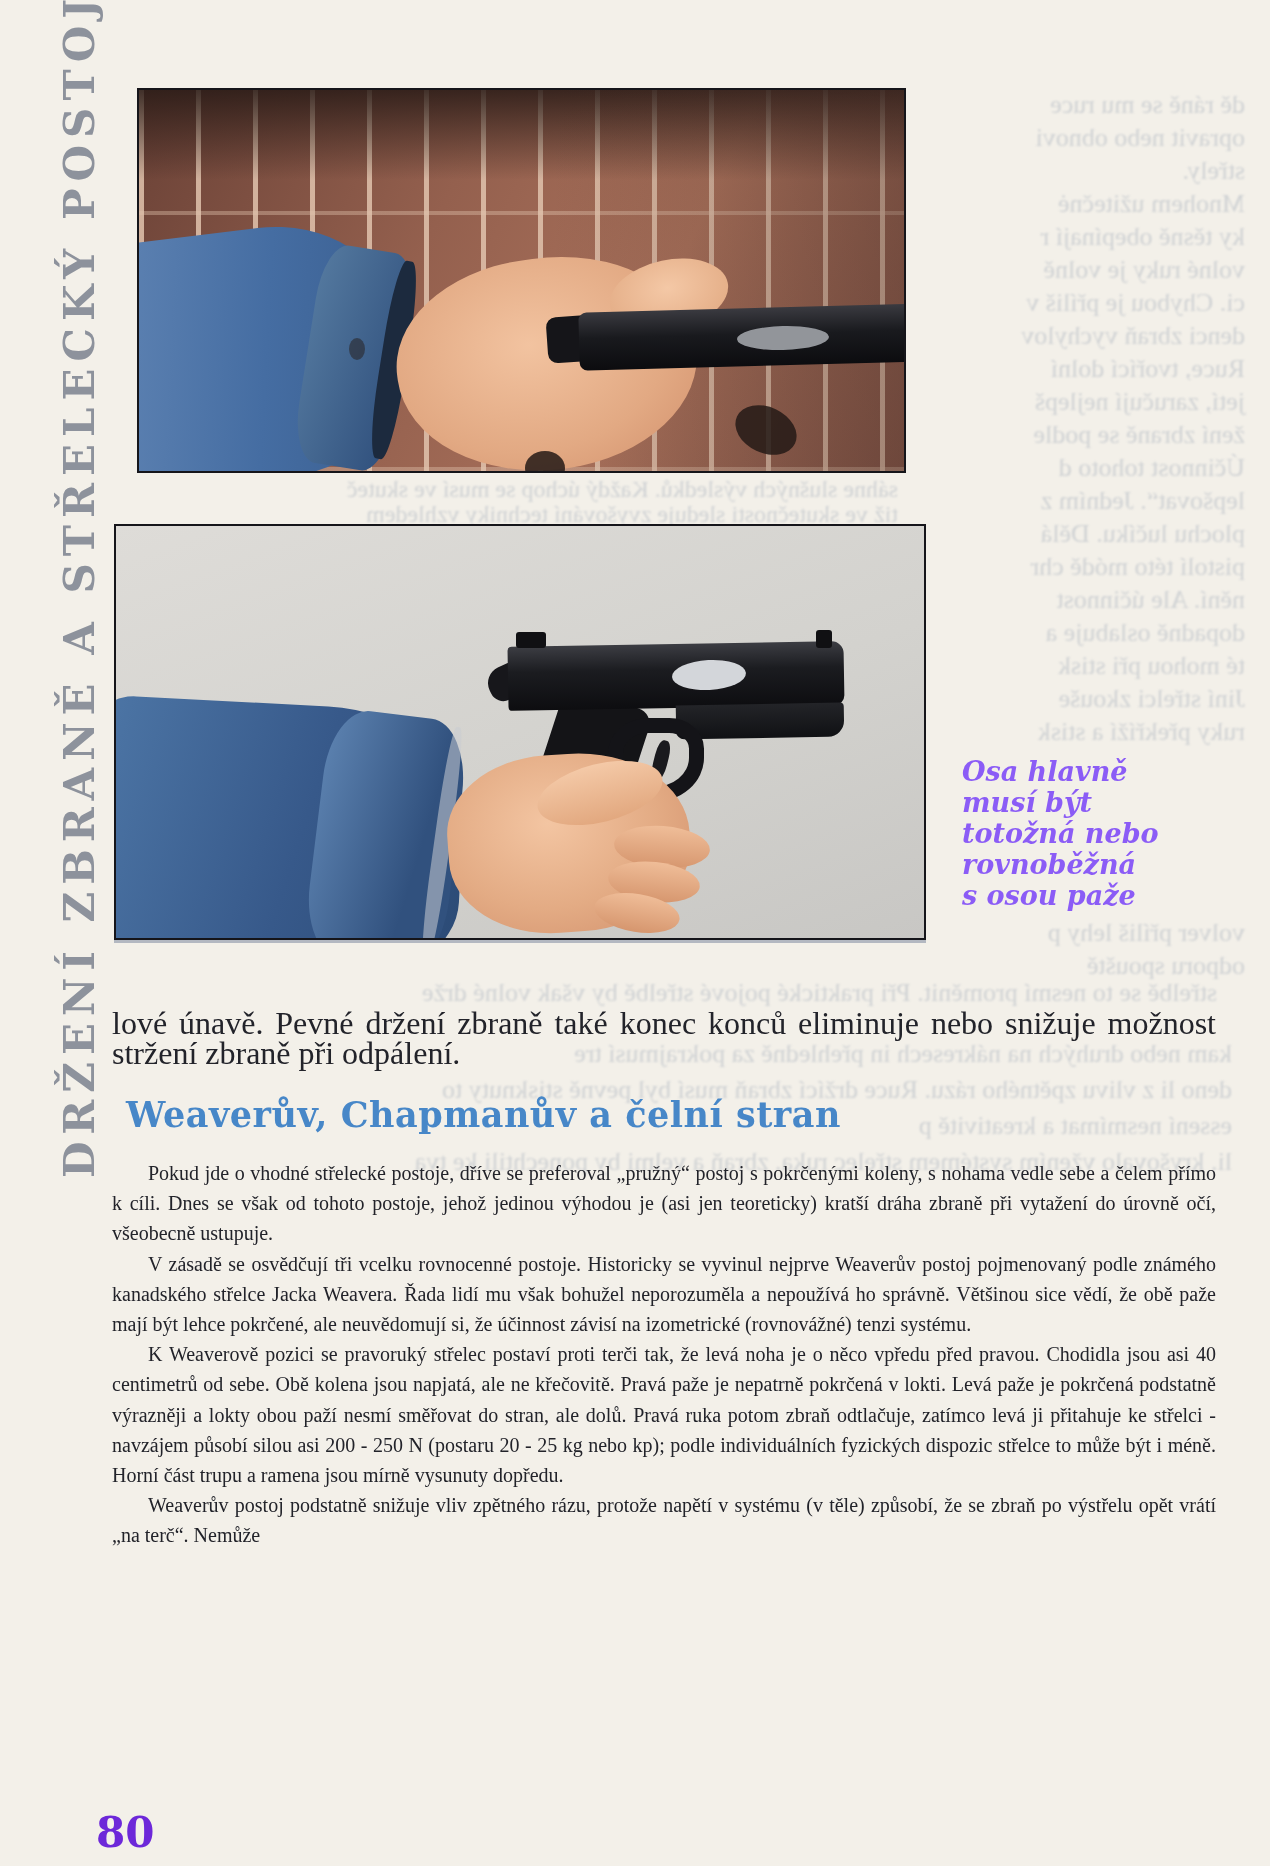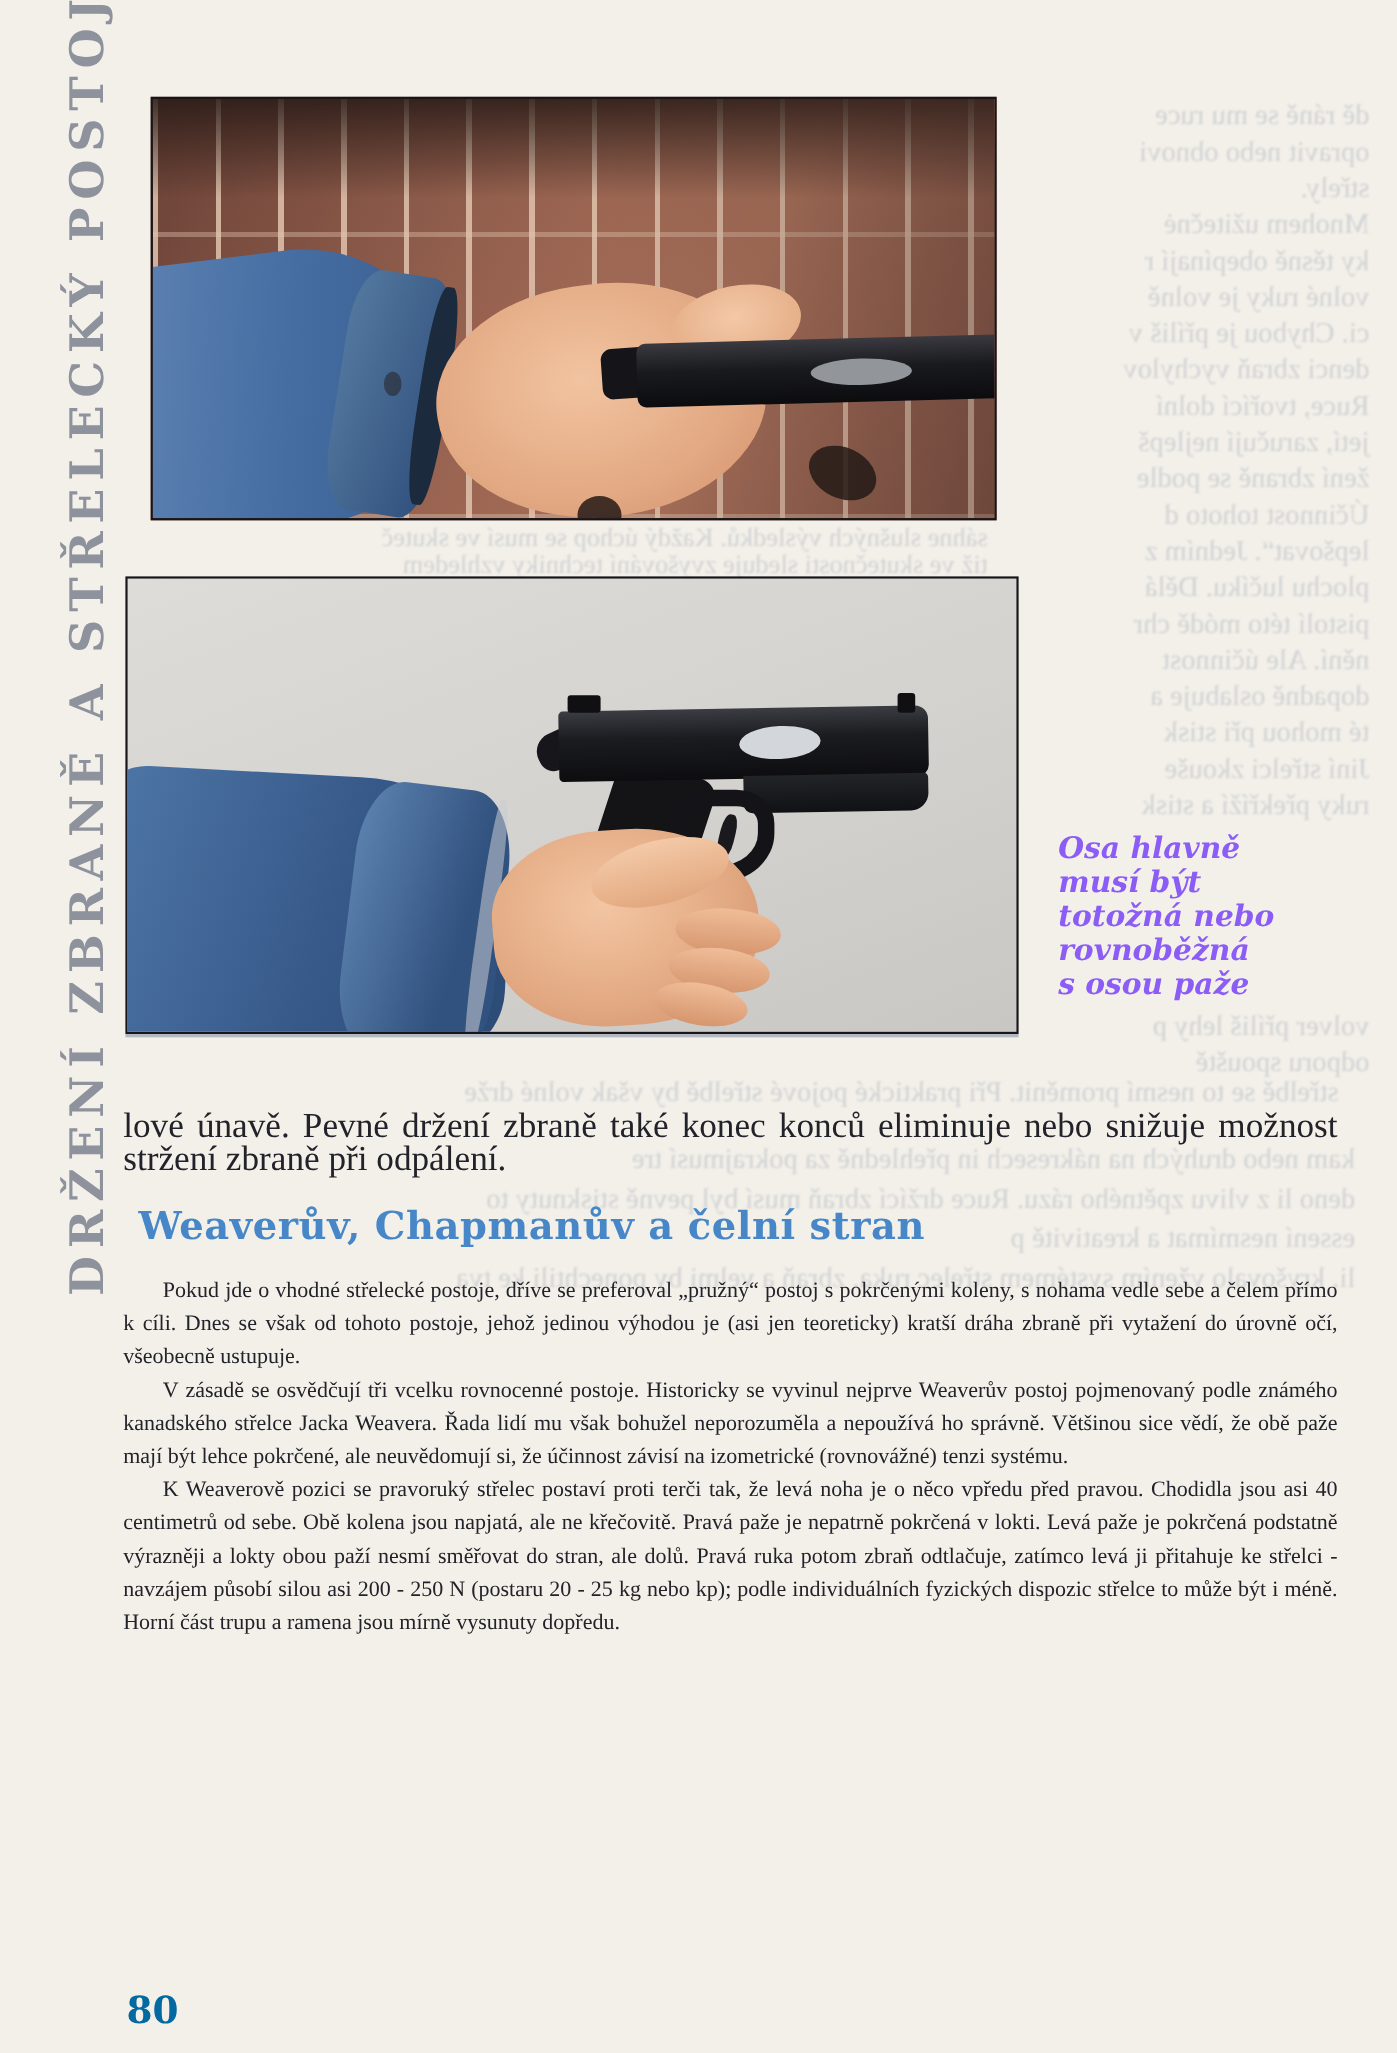--- a/index.html
+++ b/index.html
@@ -203,23 +203,23 @@
     letter-spacing:.5px;
   }
   .bodycol { position:absolute; left:112px; top:1158px; width:1104px; }
   .bodycol p {
     font-size:20px; line-height:30.2px;
     text-align:justify;
     text-indent:36px;
     color:#22232a;
   }
   .pagenum {
-    position:absolute; left:115px; top:1808px;
+    position:absolute; left:96px; top:1808px;
     font-family:"DejaVu Serif","Liberation Serif",serif;
-    font-weight:bold; font-size:34px; color:#0369a1;
+    font-weight:bold; font-size:42px; color:#6d28d9;
   }
 </style>
 </head>
 <body>
 
 <div class="ghost ghost-col">dě ráně se mu ruce
 opravit nebo obnovi
 střely.
 Mnohem užitečnė
 ky těsně obepínají r
@@ -294,15 +294,16 @@
 s osou paže</div>
 
 <div class="para para-lead">lové únavě. Pevné držení zbraně také konec konců eliminuje nebo snižuje možnost stržení zbraně při odpálení.</div>
 
 <div class="heading">Weaverův, Chapmanův a čelní stran</div>
 
 <div class="bodycol">
   <p>Pokud jde o vhodné střelecké postoje, dříve se preferoval „pružný“ postoj s pokrčenými koleny, s nohama vedle sebe a čelem přímo k cíli. Dnes se však od tohoto postoje, jehož jedinou výhodou je (asi jen teoreticky) kratší dráha zbraně při vytažení do úrovně očí, všeobecně ustupuje.</p>
   <p>V zásadě se osvědčují tři vcelku rovnocenné postoje. Historicky se vyvinul nejprve Weaverův postoj pojmenovaný podle známého kanadského střelce Jacka Weavera. Řada lidí mu však bohužel neporozuměla a nepoužívá ho správně. Většinou sice vědí, že obě paže mají být lehce pokrčené, ale neuvědomují si, že účinnost závisí na izometrické (rovnovážné) tenzi systému.</p>
   <p>K Weaverově pozici se pravoruký střelec postaví proti terči tak, že levá noha je o něco vpředu před pravou. Chodidla jsou asi 40 centimetrů od sebe. Obě kolena jsou napjatá, ale ne křečovitě. Pravá paže je nepatrně pokrčená v lokti. Levá paže je pokrčená podstatně výrazněji a lokty obou paží nesmí směřovat do stran, ale dolů. Pravá ruka potom zbraň odtlačuje, zatímco levá ji přitahuje ke střelci - navzájem působí silou asi 200 - 250 N (postaru 20 - 25 kg nebo kp); podle individuálních fyzických dispozic střelce to může být i méně. Horní část trupu a ramena jsou mírně vysunuty dopředu.</p>
+  <p>Weaverův postoj podstatně snižuje vliv zpětného rázu, protože napětí v systému (v těle) způsobí, že se zbraň po výstřelu opět vrátí „na terč“. Nemůže</p>
 </div>
 
 <div class="pagenum">80</div>
 
 </body></html>

